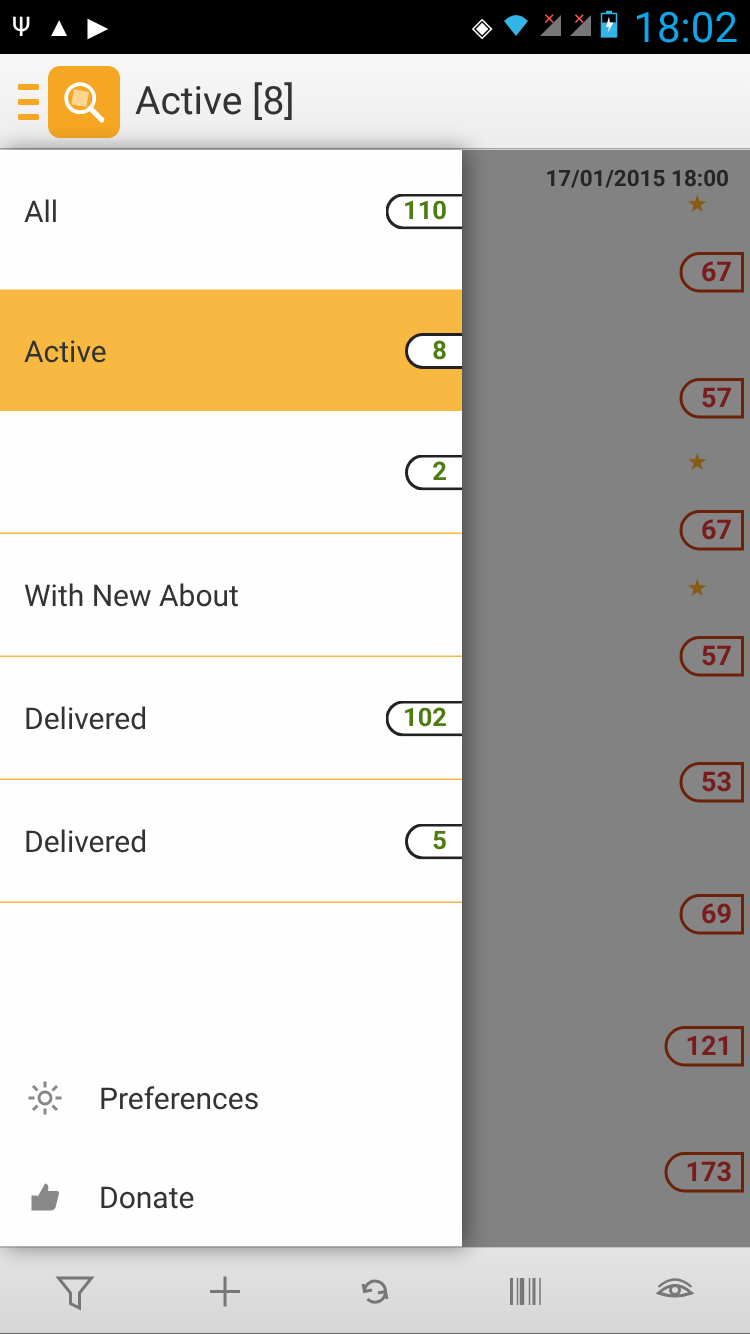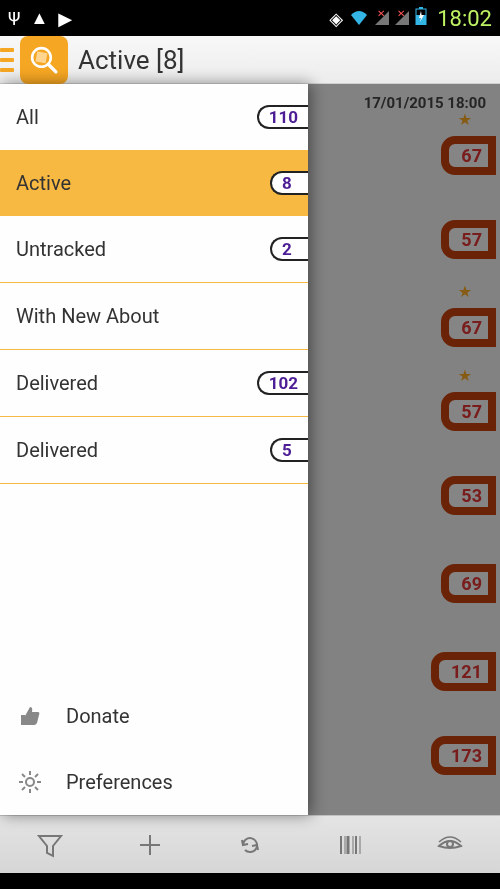--- a/index.html
+++ b/index.html
@@ -1,49 +1,49 @@
 <!DOCTYPE html>
 <html><head>
 <meta charset="utf-8">
 <style>
 * { margin: 0; padding: 0; box-sizing: border-box; font-family: Roboto, Arial, sans-serif; }
 html, body { width: 500px; height: 889px; overflow: hidden; background: #000; }
 
 .status-bar { height: 36px; background: #000; color: #fff; display: flex; align-items: center; padding: 0 8px; }
 .status-left { display: flex; gap: 10px; align-items: center; }
 .status-right { margin-left: auto; display: flex; gap: 6px; align-items: center; }
-.status-time { color: #bef264; font-size: 22px; font-weight: 400; margin-left: 4px; }
+.status-time { color: #0ea5e9; font-size: 28px; font-weight: 400; margin-left: 4px; }
 .status-icon { font-size: 18px; color: #fff; }
 .status-icon-blue { color: #33b5e5; }
 
-.app-header { height: 48px; background: linear-gradient(#f8f8f8,#ececec); display: flex; align-items: center; padding: 0 0; border-bottom: 1px solid #d0d0d0; }
+.app-header { height: 64px; background: linear-gradient(#f8f8f8,#ececec); display: flex; align-items: center; padding: 0 12px; border-bottom: 1px solid #d0d0d0; }
 .menu-bars { width: 14px; height: 40px; display: flex; flex-direction: column; justify-content: center; gap: 6px; margin-right: 6px; }
 .menu-bars span { height: 4px; background: #f5a623; border-radius: 1px; }
 .app-icon { width: 48px; height: 48px; background: #f5a623; border-radius: 8px; display: flex; align-items: center; justify-content: center; margin-right: 10px; position: relative; }
 .app-icon svg { width: 34px; height: 34px; }
 .header-title { font-size: 26px; color: #333; }
 
 .content-area { position: relative; height: 731px; background: #ededed; padding-left: 18px; }
 
 .bg-content { position: absolute; inset: 0; padding: 10px 14px 0 14px; color: #444; overflow: hidden; }
 .bg-date { text-align: right; font-size: 15px; color: #444; margin-bottom: 14px; font-weight: bold; }
 .bg-item { margin-bottom: 36px; position: relative; min-height: 48px; }
 .bg-title { font-size: 26px; color: #222; margin-bottom: 4px; white-space: nowrap; }
 .bg-sub { font-size: 15px; color: #555; white-space: nowrap; }
-.bg-badge { position: absolute; right: -10px; top: 10px; border: 8px solid #c2410c; color: #d33; border-radius: 14px 0 0 14px; padding: 1px 6px 1px 12px; font-size: 18px; font-weight: bold; background: rgba(255,255,255,0.3); }
+.bg-badge { position: absolute; right: -10px; top: 26px; border: 2px solid #c2410c; color: #d33; border-radius: 14px 0 0 14px; padding: 1px 6px 1px 12px; font-size: 18px; font-weight: bold; background: rgba(255,255,255,0.3); }
 .bg-star { position: absolute; right: 14px; top: -16px; color: #f5a623; font-size: 16px; }
 
 .dim-overlay { position: absolute; inset: 0; background: rgba(0,0,0,0.45); }
 
 .drawer { position: absolute; left: 0; top: 0; bottom: 0; width: 308px; background: #fefefe; box-shadow: 3px 0 14px rgba(0,0,0,0.45); display: flex; flex-direction: column; }
 .drawer-top { flex: 1; overflow: hidden; }
-.drawer-item { height: 66px; display: flex; align-items: center; padding: 0 16px; font-size: 20px; color: #333; position: relative; cursor: pointer; }
-.drawer-item.active { background: #f7b941; }
+.drawer-item { height: 81px; display: flex; align-items: center; padding: 0 16px; font-size: 20px; color: #333; position: relative; cursor: pointer; }
+.drawer-item.active { background: #f7b941; margin-top: 12px; }
 .drawer-sep { height: 1px; background: #f7b941; margin: 0; }
-.count-pill { margin-left: auto; border: 2px solid #222; border-radius: 14px; padding: 0 10px; font-size: 17px; font-weight: bold; min-width: 38px; text-align: left; color: #4c1d95; background: #fff; border-right: none; border-top-right-radius: 0; border-bottom-right-radius: 0; margin-right: -16px; }
+.count-pill { margin-left: auto; border: 2px solid #222; border-radius: 14px; padding: 0 10px; font-size: 17px; font-weight: bold; min-width: 38px; text-align: right; color: #4d7c0f; background: #fff; border-right: none; border-top-right-radius: 0; border-bottom-right-radius: 0; margin-right: -16px; }
 .drawer-item.active .count-pill { border-right: none; }
 
 .drawer-bottom { }
 .drawer-bottom .drawer-item { height: 66px; }
 .bottom-icon { width: 28px; height: 28px; margin-right: 22px; display: flex; align-items: center; justify-content: center; color: #888; }
 
 .bottom-bar { height: 58px; background: linear-gradient(#e4e4e4,#d6d6d6); display: flex; border-top: 1px solid #c0c0c0; }
 .bottom-btn { flex: 1; display: flex; align-items: center; justify-content: center; cursor: pointer; }
 .bottom-btn svg { width: 30px; height: 30px; }
 </style>
@@ -153,66 +153,65 @@
     <div class="drawer-top" id="drawer-filters">
         <div class="drawer-item">
           <span>All</span>
           <span class="count-pill">110</span>
         </div>
         <div class="drawer-item active">
           <span>Active</span>
           <span class="count-pill">8</span>
         </div>
         <div class="drawer-item">
-          <span>Untracked</span>
           <span class="count-pill">2</span>
         </div>
         <div class="drawer-sep"></div>
         <div class="drawer-item">
           <span>With New About</span>
         </div>
         <div class="drawer-sep"></div>
         <div class="drawer-item">
           <span>Delivered</span>
           <span class="count-pill">102</span>
         </div>
         <div class="drawer-sep"></div>
         <div class="drawer-item">
           <span>Delivered</span>
           <span class="count-pill">5</span>
         </div>
         <div class="drawer-sep"></div>
       </div>
     <div class="drawer-bottom" id="drawer-bottom">
-        <div class="drawer-item">
-          <span class="bottom-icon">
-            <svg width="26" height="26" viewBox="0 0 26 26">
-              <path d="M4 12 L8 12 L8 22 L4 22 Z M8 13 L13 4 Q16 4 15 9 L21 9 Q23 9 22 12 L20 20 Q19 22 17 22 L8 22" fill="#888"></path>
-            </svg>
-          </span>
-          <span>Donate</span>
-        </div>
         <div class="drawer-item">
           <span class="bottom-icon">
             <svg width="26" height="26" viewBox="0 0 26 26">
               <circle cx="13" cy="13" r="4" fill="none" stroke="#888" stroke-width="2"></circle>
               <g stroke="#888" stroke-width="2">
                 <line x1="13" y1="2" x2="13" y2="6"></line>
                 <line x1="13" y1="20" x2="13" y2="24"></line>
                 <line x1="2" y1="13" x2="6" y2="13"></line>
                 <line x1="20" y1="13" x2="24" y2="13"></line>
                 <line x1="5" y1="5" x2="8" y2="8"></line>
                 <line x1="18" y1="18" x2="21" y2="21"></line>
                 <line x1="5" y1="21" x2="8" y2="18"></line>
                 <line x1="18" y1="8" x2="21" y2="5"></line>
               </g>
             </svg>
           </span>
           <span>Preferences</span>
         </div>
+        <div class="drawer-item">
+          <span class="bottom-icon">
+            <svg width="26" height="26" viewBox="0 0 26 26">
+              <path d="M4 12 L8 12 L8 22 L4 22 Z M8 13 L13 4 Q16 4 15 9 L21 9 Q23 9 22 12 L20 20 Q19 22 17 22 L8 22" fill="#888"></path>
+            </svg>
+          </span>
+          <span>Donate</span>
+        </div>
       </div>
   </div>
 
 </div>
 
 <div class="bottom-bar">
   <div class="bottom-btn">
     <svg viewBox="0 0 30 30">
         <path d="M4 6 L26 6 L18 16 L18 26 L12 23 L12 16 Z" fill="none" stroke="#777" stroke-width="2"></path>
       </svg>

